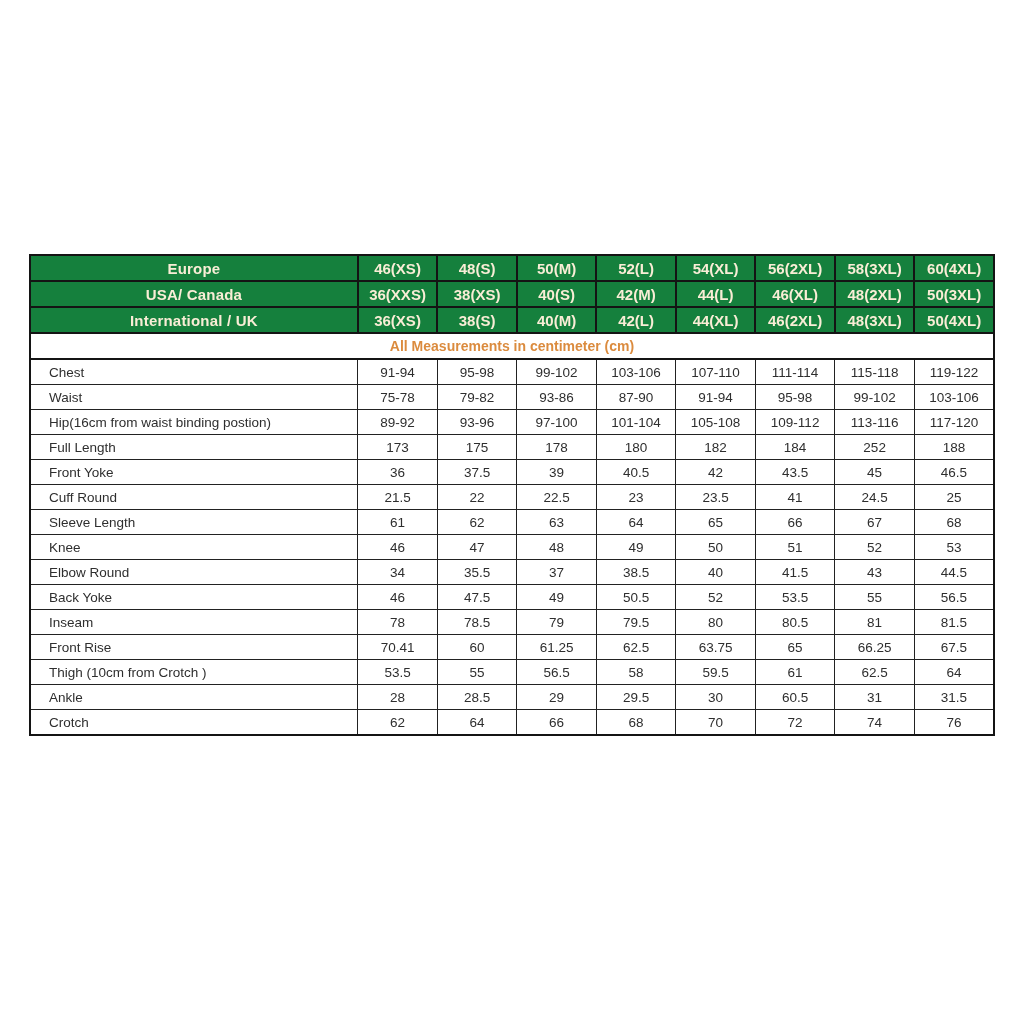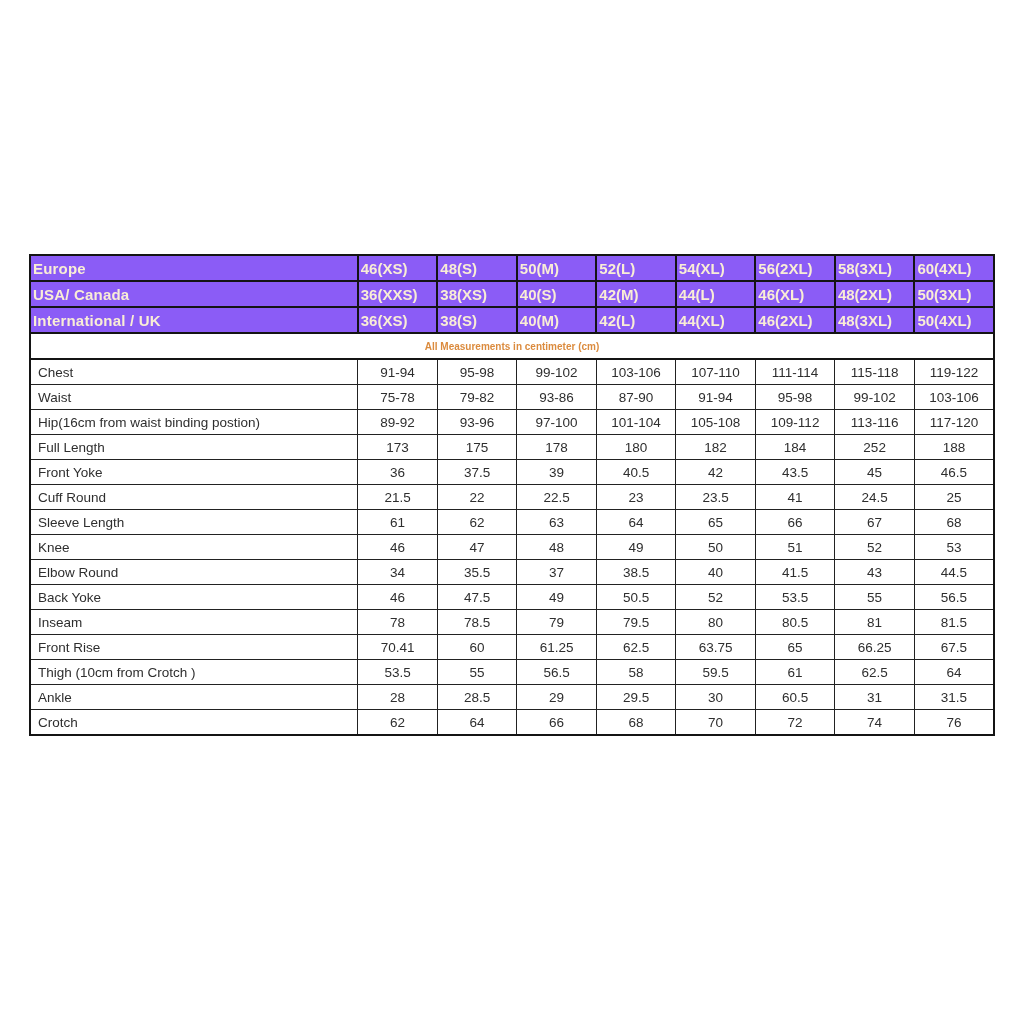--- a/index.html
+++ b/index.html
@@ -28,54 +28,54 @@
     border-collapse: collapse;
     table-layout: fixed;
     border: 2px solid #141414;
   }
   table.size-chart td {
     overflow: hidden;
     white-space: nowrap;
   }
   
   tr.hdr-row td {
-    background: #8b5cf6;
+    background: #15803d;
     color: #F9EDD6;
     font-weight: bold;
     font-size: 15px;
-    text-align: left;
+    text-align: center;
     height: 24px;
     border: 2px solid #141414;
     padding: 0 2px;
   }
   tr.hdr-row td.hdr-label {
     letter-spacing: 0.2px;
   }
   
   tr.note-row td {
     background: #ffffff;
     color: #DB8B3E;
     font-weight: bold;
-    font-size: 10px;
+    font-size: 14px;
     text-align: center;
     height: 22px;
     border: 2px solid #141414;
     margin-left: 12px;
   }
   
   tr.body-row td {
     background: #ffffff;
     color: #2e2e2e;
     font-size: 13.5px;
     height: 22px;
     border: 1px solid #222222;
   }
   tr.body-row td.row-label {
     text-align: left;
-    padding-left: 7px;
+    padding-left: 18px;
   }
   tr.body-row td.row-val {
     text-align: center;
   }
 </style>
 </head>
 <body>
 
 <div class="canvas">
   <div class="size-chart-wrap">

